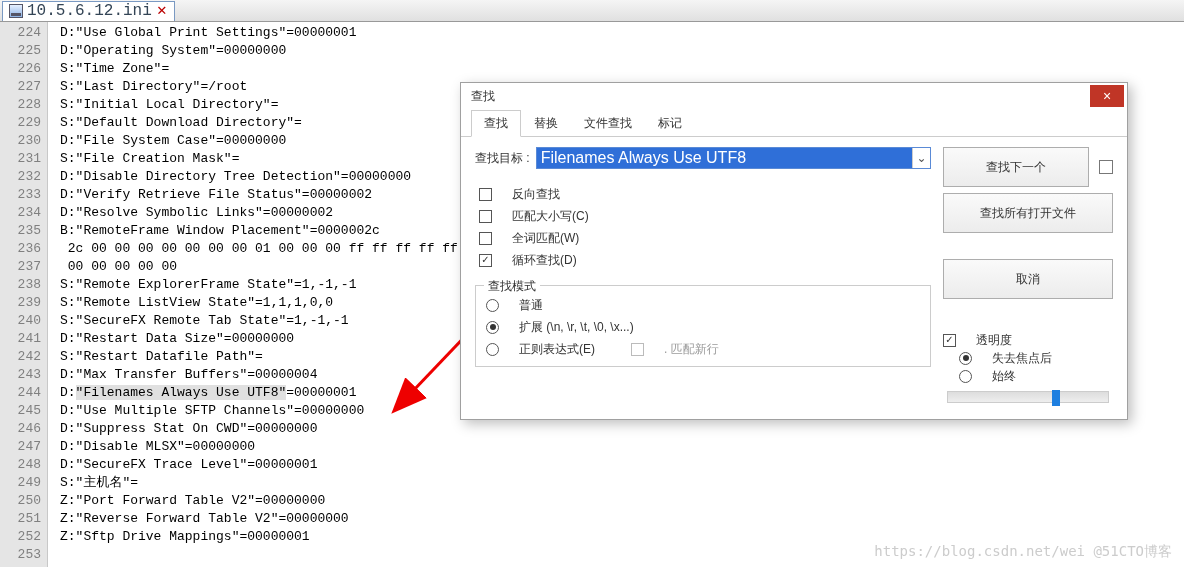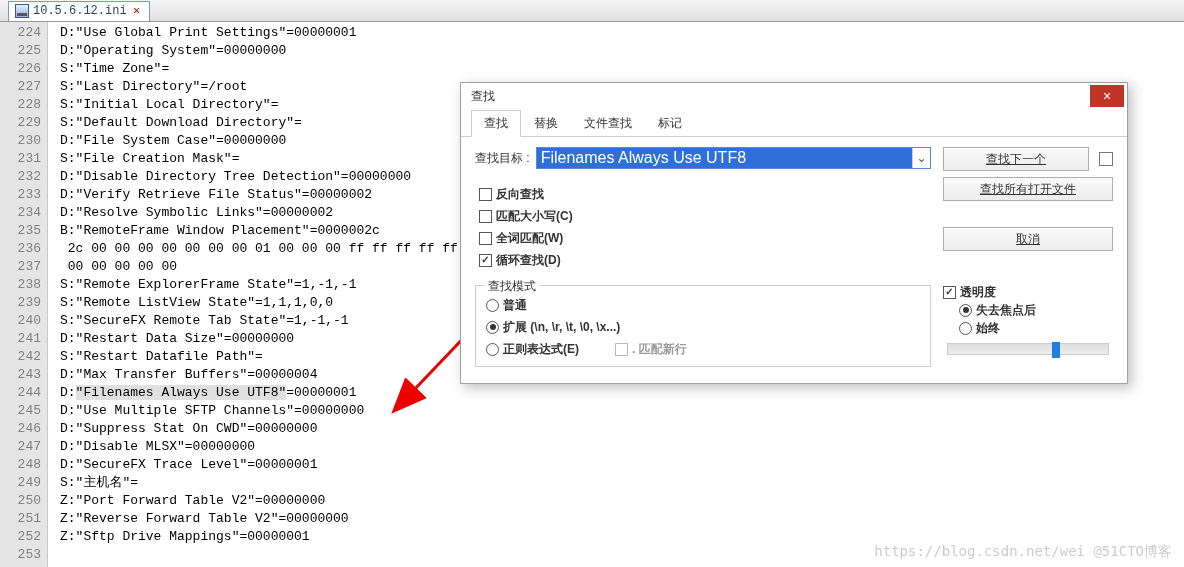--- a/index.html
+++ b/index.html
@@ -15,30 +15,30 @@
   }
   .tab-bar {
     height: 22px;
     background: linear-gradient(#f5f5f5,#e0e0e0);
     border-bottom: 1px solid #999;
     display: flex;
     align-items: center;
   }
   .file-tab {
     height: 20px;
-    margin-left: 8px;
+    margin-left: 2px;
     padding: 0 6px;
     display: flex;
     align-items: center;
     gap: 4px;
     background: #fff;
     border: 1px solid #7a99c2;
     border-bottom: none;
     font-family: "Consolas","Courier New",monospace;
-    font-size: 12px;
+    font-size: 16px;
     color: #345;
   }
   .file-icon {
     width: 14px; height: 14px;
     background: linear-gradient(#e6f0ff,#8db3e6);
     border: 1px solid #556;
     position: relative;
   }
   .file-icon::after{
     content:""; position:absolute; bottom:1px; left:1px; width:10px; height:3px; background:#556;
@@ -151,27 +151,26 @@
   .search-input::selection{ background:#2f6fd8; color:#fff; }
   .dd-btn{
     width:18px; border-left:1px solid #ccc;
     display:flex; align-items:center; justify-content:center;
     color:#555;
     cursor:pointer;
   }
   .btn {
     background: linear-gradient(#fafafa,#ececec);
     border:1px solid #adadad;
-    height:24px;
+    height:40px;
     display:flex; align-items:center; justify-content:center;
     cursor:pointer;
-    text-decoration:underline;
   }
   .btn + .btn { margin-top:20px; }
-  .chk-line { display:flex; align-items:center; gap:4px; height:18px;font-weight:bold; }
+  .chk-line { display:flex; align-items:center; gap:20px; height:18px; }
   .chk, .rad {
     width:13px; height:13px;
     border:1px solid #555;
     display:inline-flex; align-items:center; justify-content:center;
     background:#fff;
     font-size:10px;
   }
   .rad { border-radius:50%; }
   .rad.on::after, .chk.on::after { content:""; }
   .chk.on::after { content:"✓"; font-size:10px; line-height:10px; }

